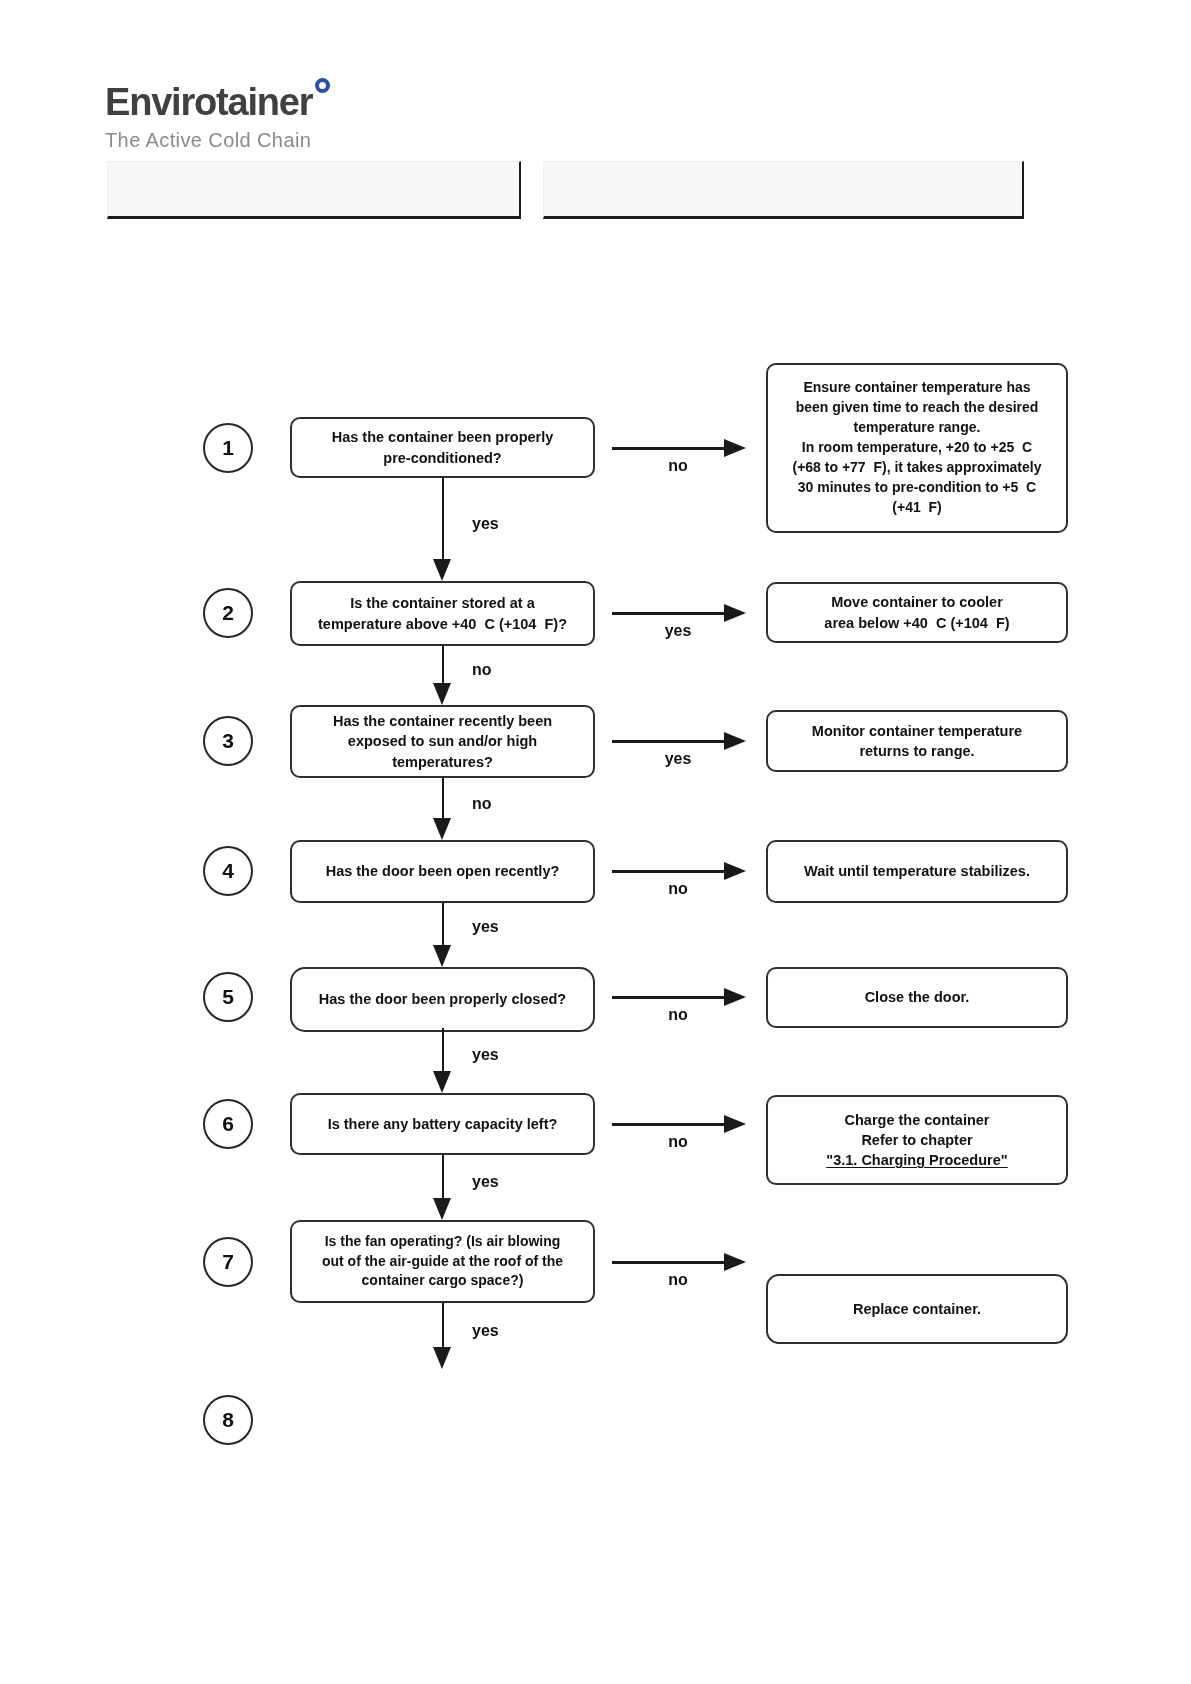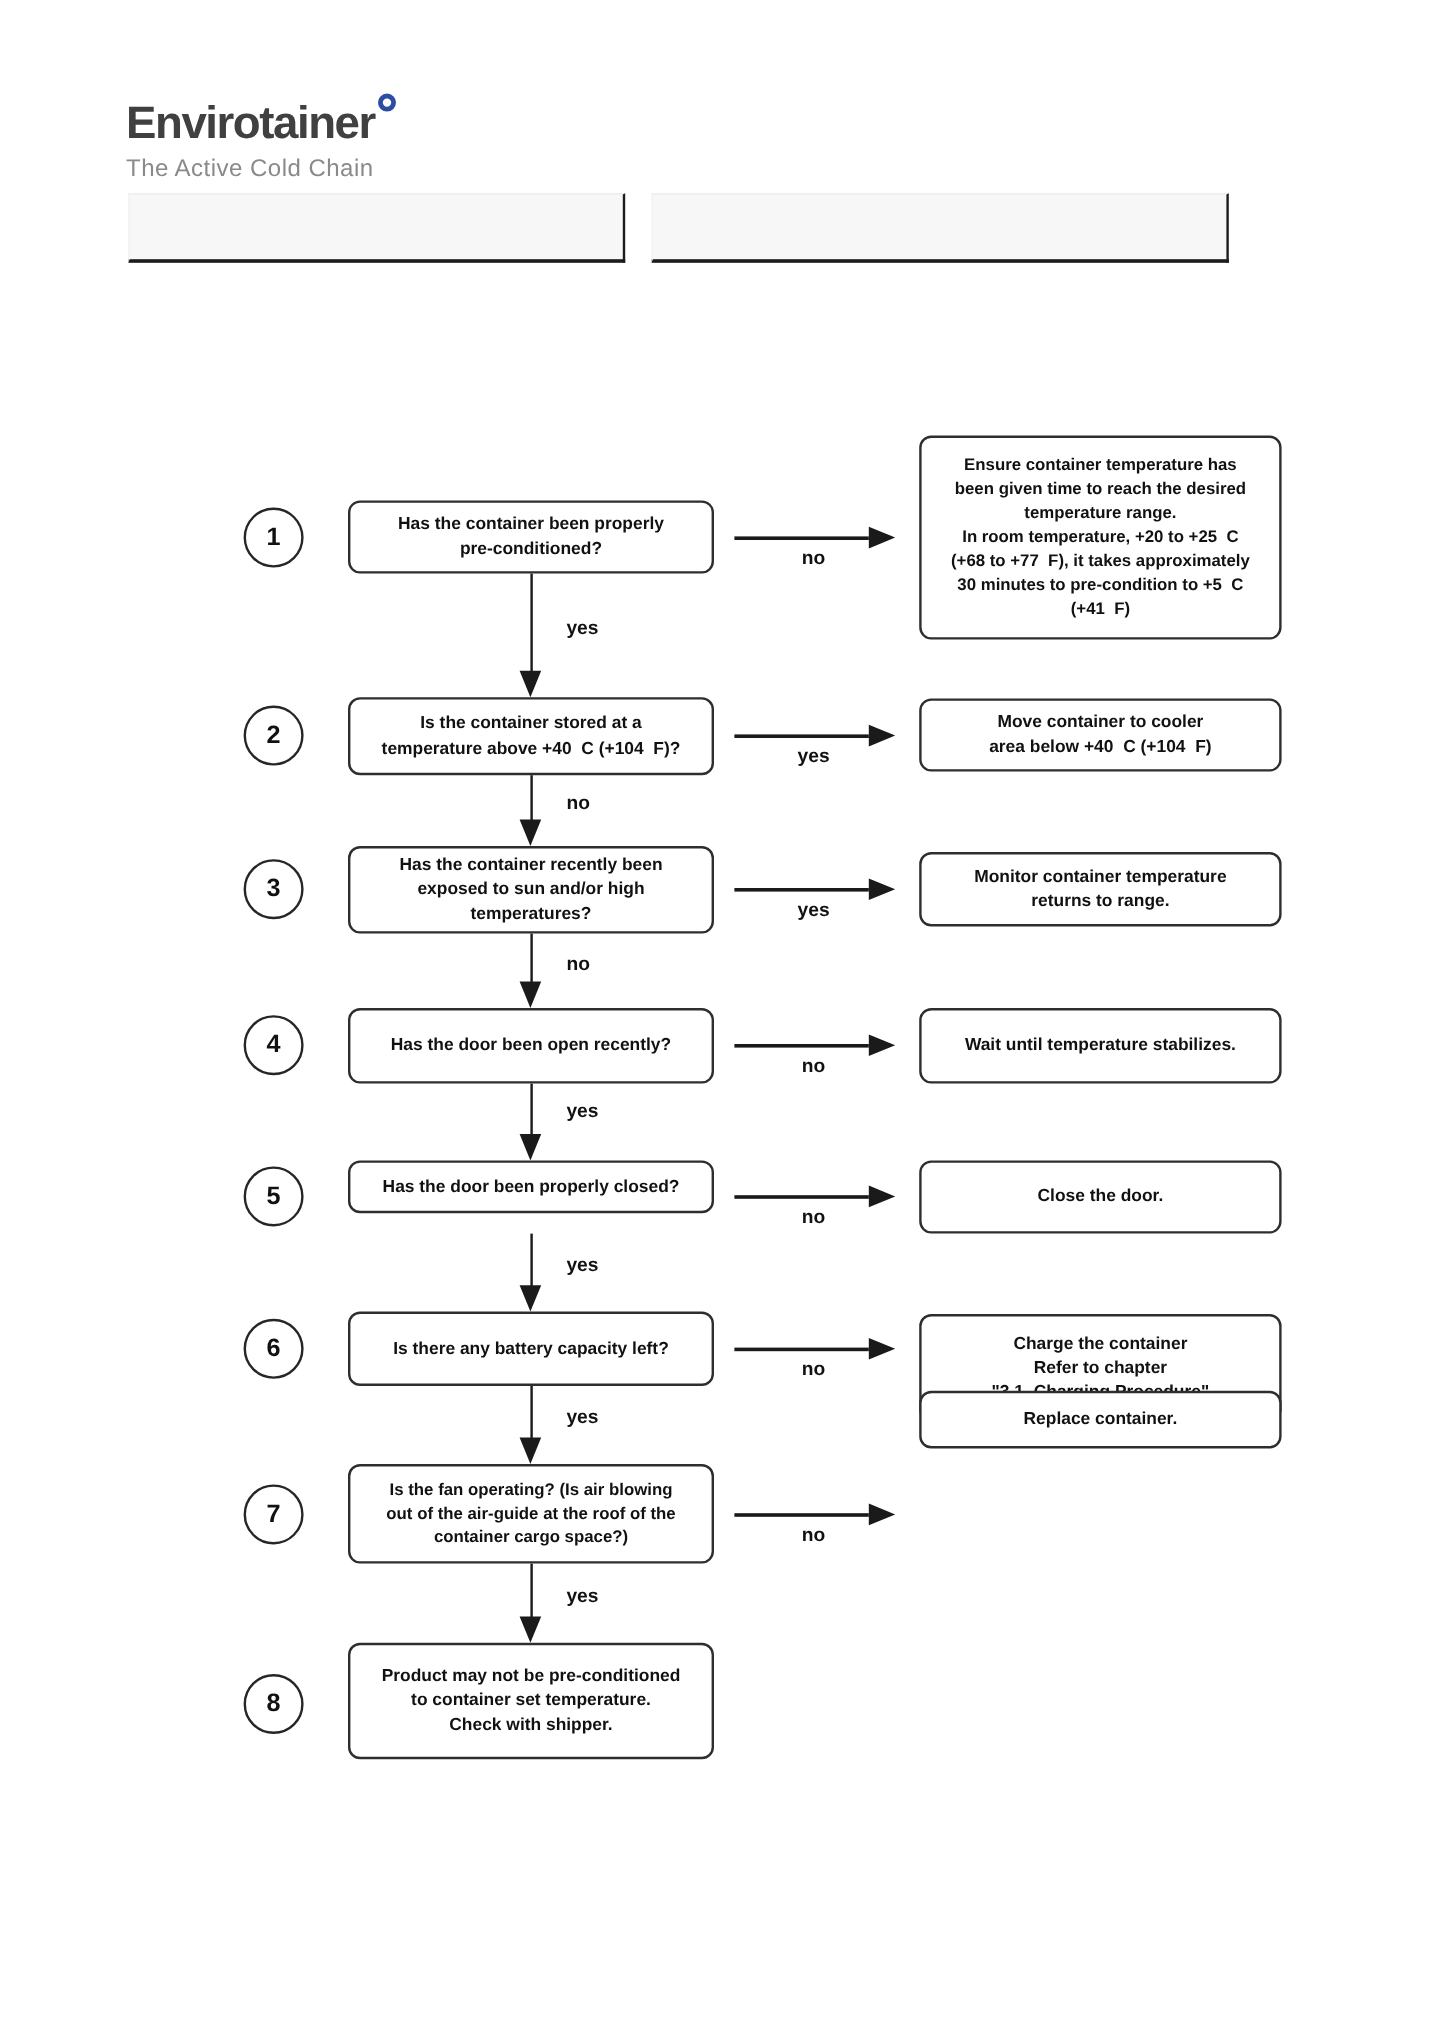--- a/index.html
+++ b/index.html
@@ -122,21 +122,21 @@
   <div class="fbox qbox" style="top:840px; height:63px;">Has the door been open recently?</div>
   <div class="hline" style="top:870px;"></div>
   <div class="hhead" style="top:862px;"></div>
   <div class="hlbl" style="top:880px;">no</div>
   <div class="fbox rbox" style="top:840px; height:63px;">Wait until temperature stabilizes.</div>
   <div class="vline" style="top:903px; height:44px;"></div>
   <div class="vhead" style="top:945px;"></div>
   <div class="vlbl" style="top:918px;">yes</div>
 
   <div class="circle" style="top:972px;">5</div>
-  <div class="fbox qbox" style="top:967px; height:44px;">Has the door been properly closed?</div>
+  <div class="fbox qbox" style="top:967px; height:65px;border-radius:15px;">Has the door been properly closed?</div>
   <div class="hline" style="top:996px;"></div>
   <div class="hhead" style="top:988px;"></div>
   <div class="hlbl" style="top:1006px;">no</div>
   <div class="fbox rbox" style="top:967px; height:61px;">Close the door.</div>
   <div class="vline" style="top:1028px; height:45px;"></div>
   <div class="vhead" style="top:1071px;"></div>
   <div class="vlbl" style="top:1046px;">yes</div>
 
   <div class="circle" style="top:1099px;">6</div>
   <div class="fbox qbox" style="top:1093px; height:62px;">Is there any battery capacity left?</div>
@@ -152,23 +152,20 @@
   <div class="vhead" style="top:1198px;"></div>
   <div class="vlbl" style="top:1173px;">yes</div>
 
   <div class="circle" style="top:1237px;">7</div>
   <div class="fbox qbox fs14" style="top:1220px; height:83px;">Is the fan operating? (Is air blowing
 out of the air-guide at the roof of the
 container cargo space?)</div>
   <div class="hline" style="top:1261px;"></div>
   <div class="hhead" style="top:1253px;"></div>
   <div class="hlbl" style="top:1271px;">no</div>
-  <div class="fbox rbox" style="top:1159px; height:48px;">Replace container.</div>
+  <div class="fbox rbox" style="top:1274px; height:70px;border-radius:13px;">Replace container.</div>
   <div class="vline" style="top:1303px; height:46px;"></div>
   <div class="vhead" style="top:1347px;"></div>
   <div class="vlbl" style="top:1322px;">yes</div>
 
   <div class="circle" style="top:1395px;">8</div>
-  <div class="fbox qbox" style="top:1369px; height:97px;">Product may not be pre-conditioned
-to container set temperature.
-Check with shipper.</div>
 
 </div>
 
 </body></html>

